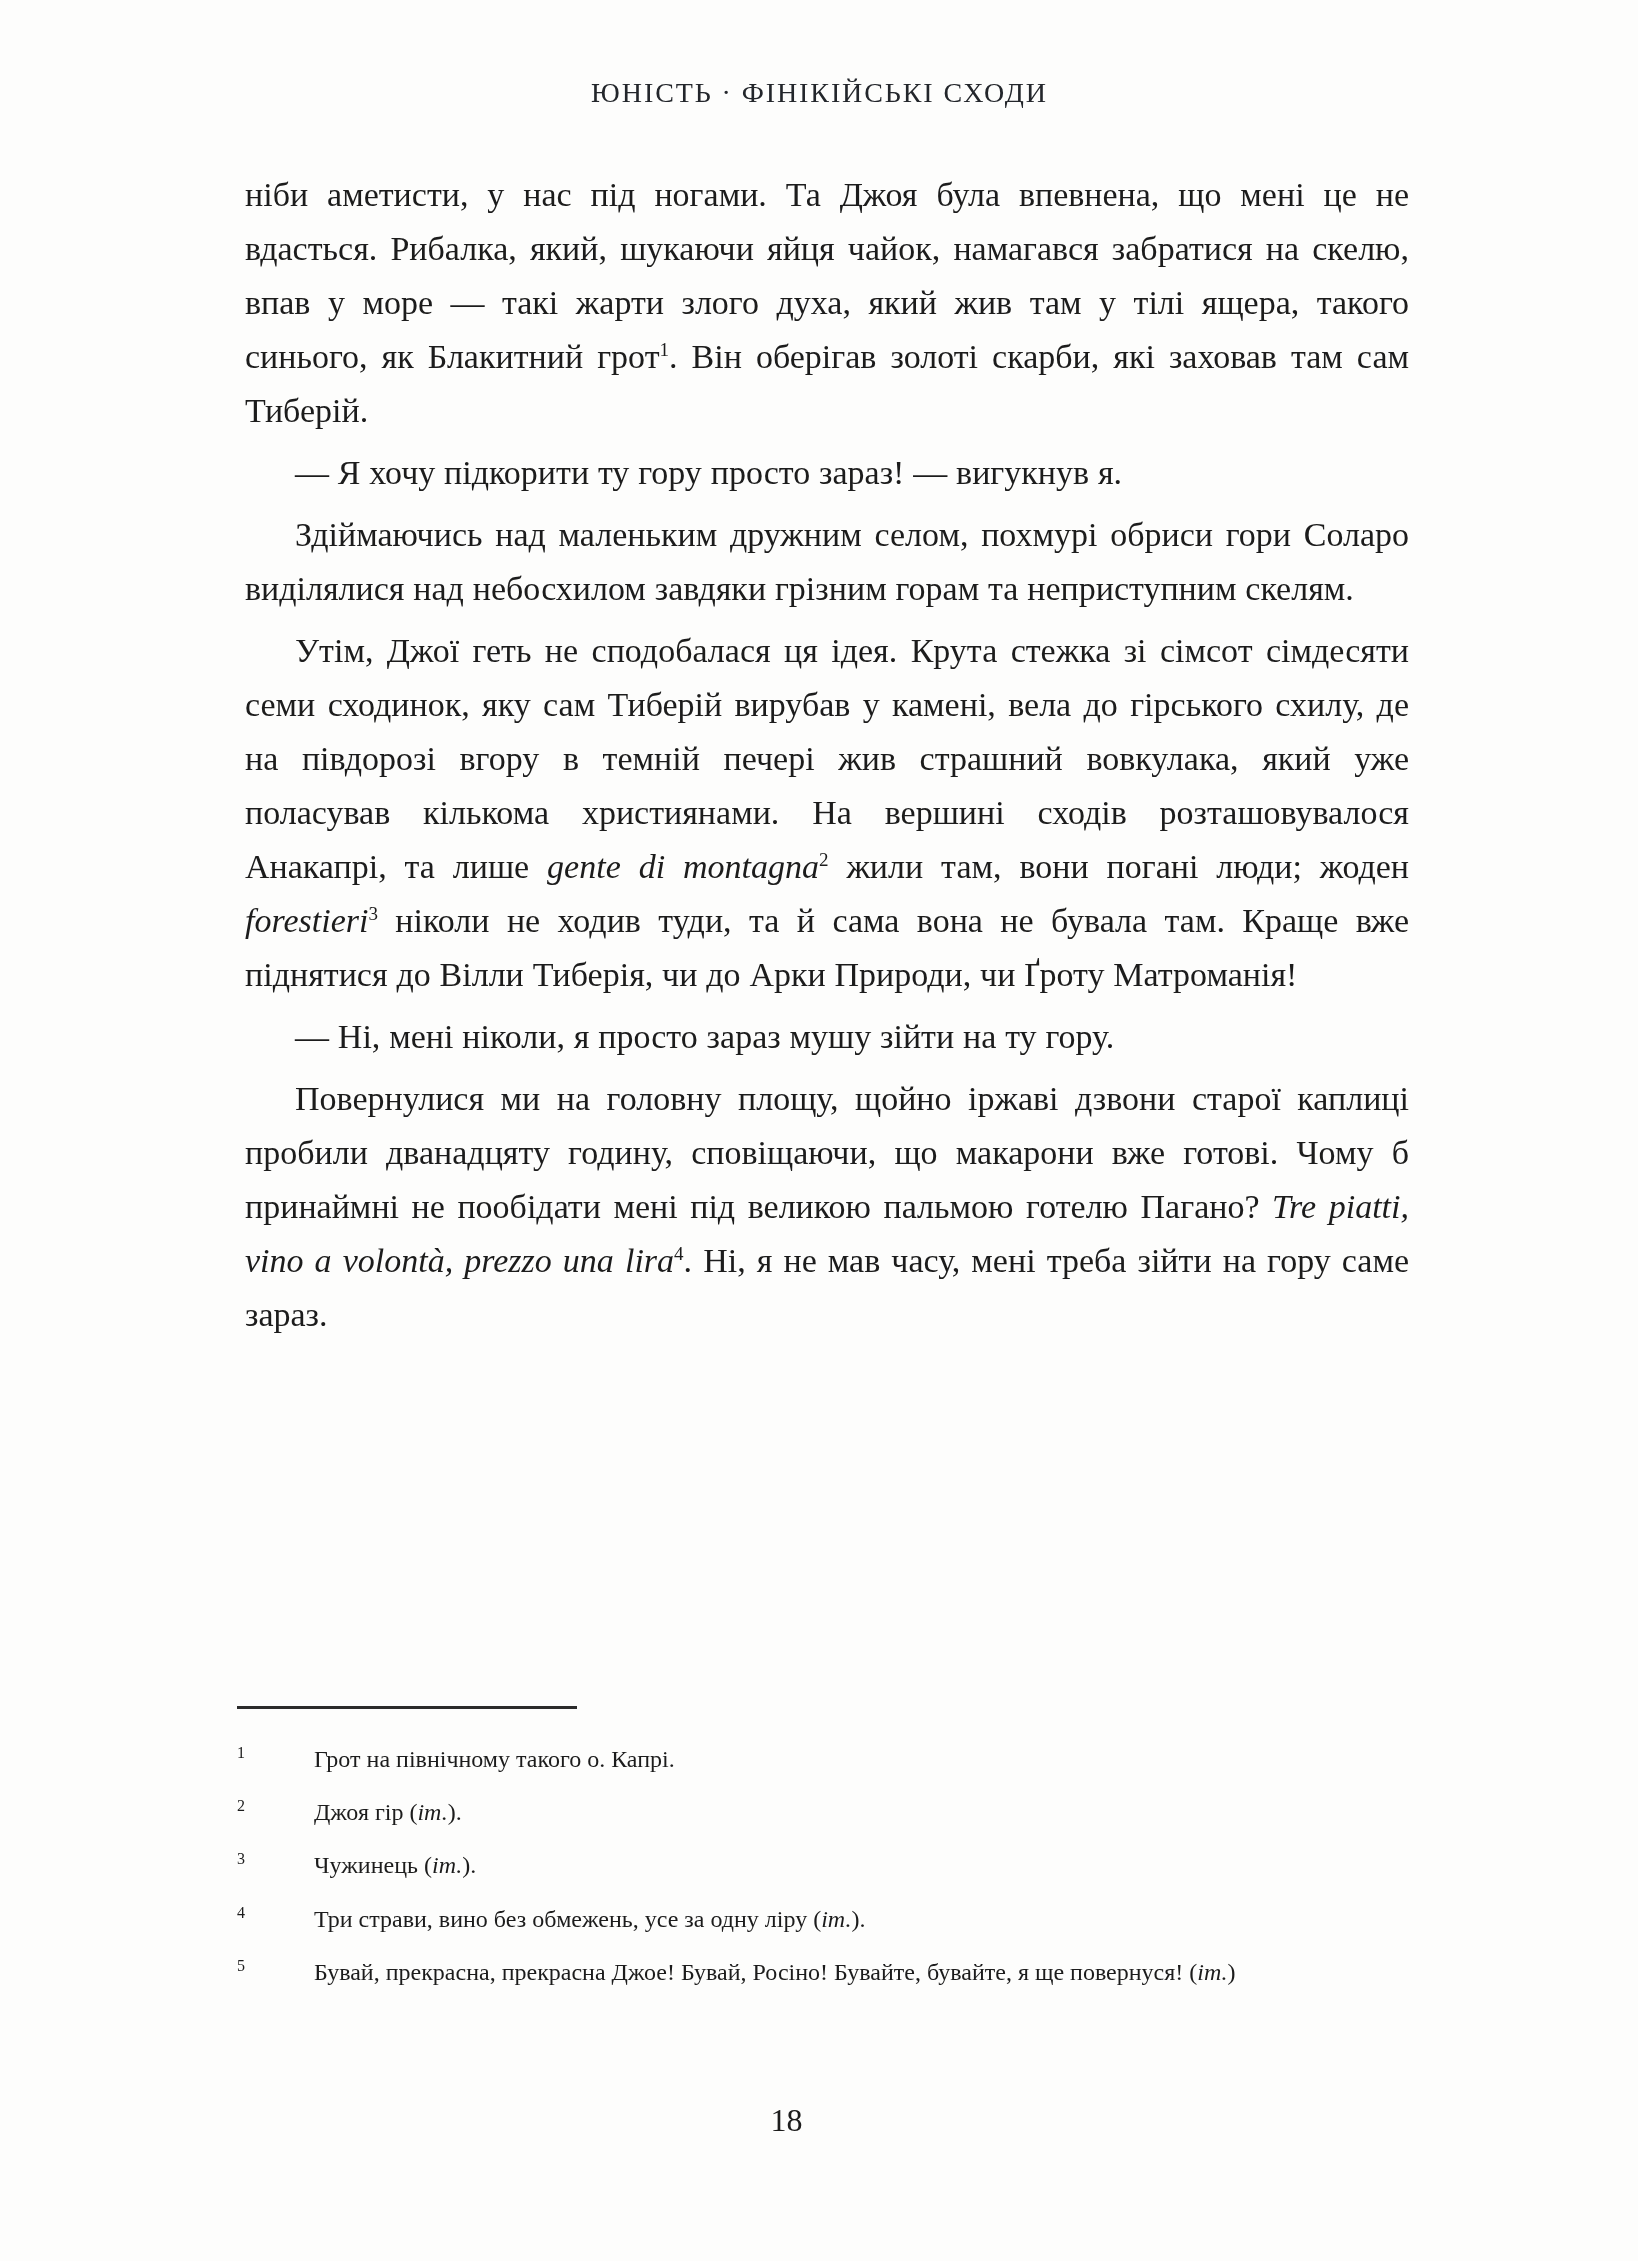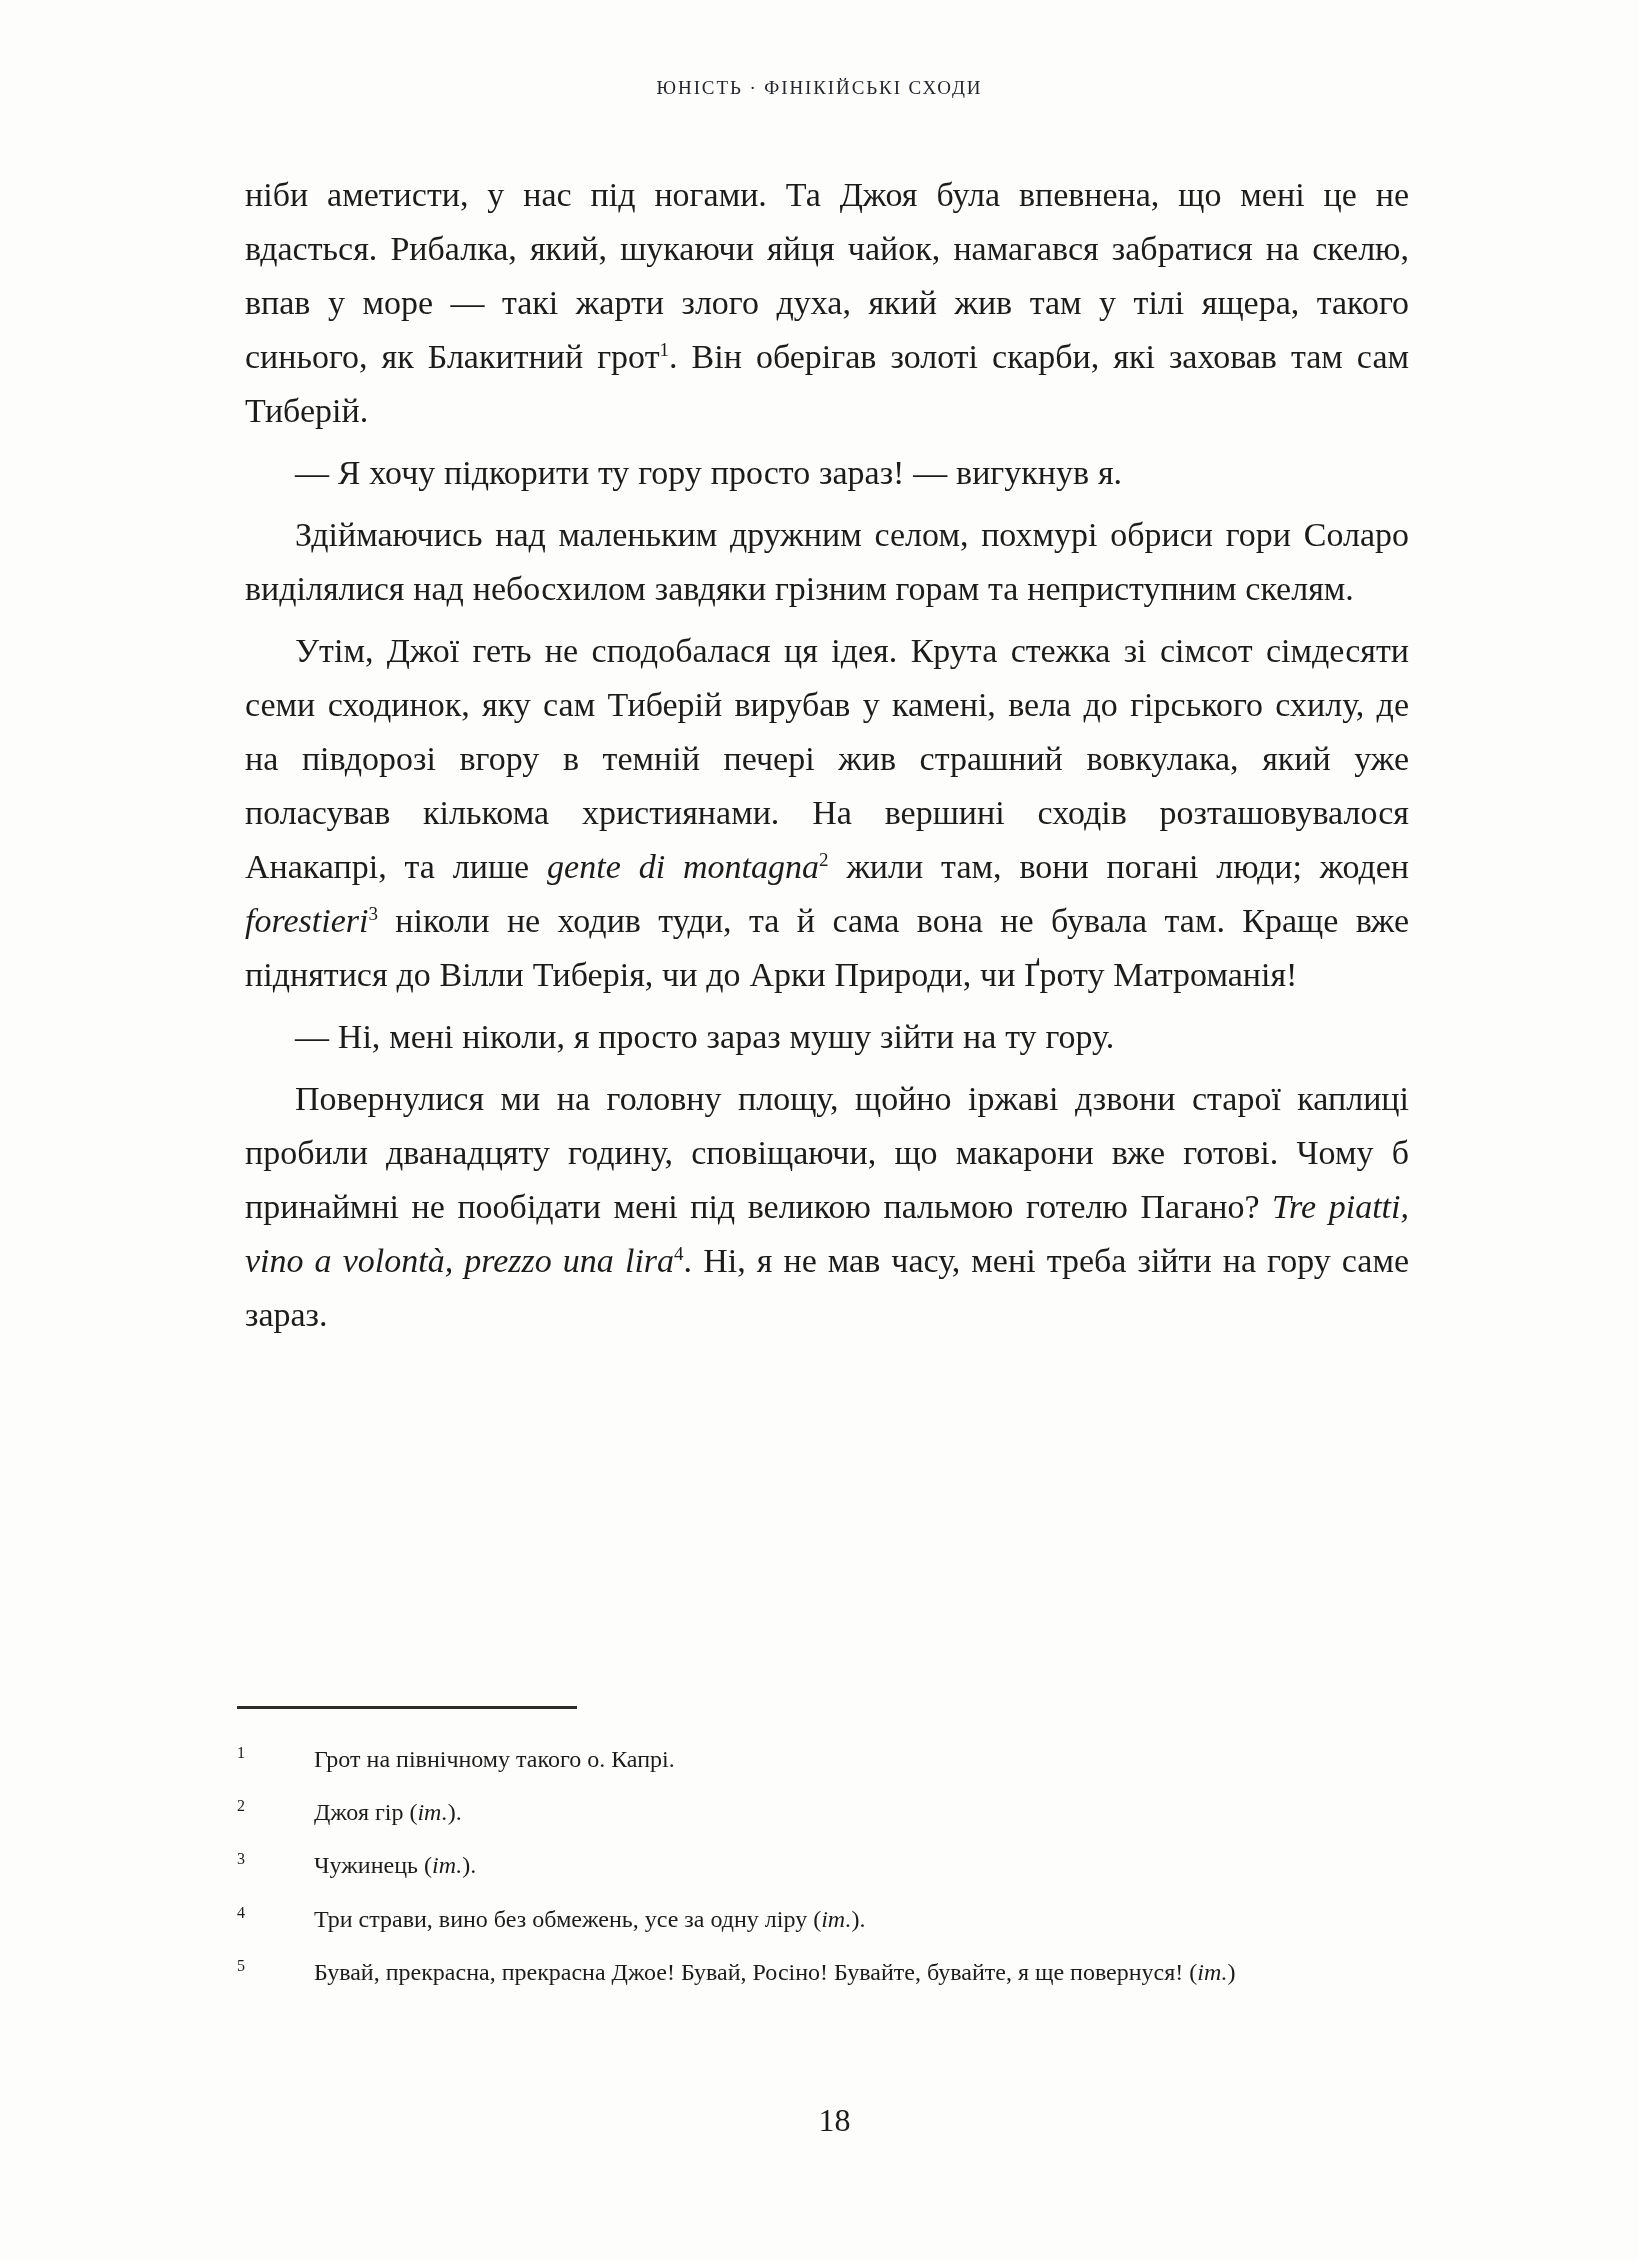--- a/index.html
+++ b/index.html
@@ -18,21 +18,21 @@
     margin: 0 auto;
     background: #fdfdfc;
     overflow: hidden;
   }
   .running-head {
     position: absolute;
     top: 77px;
     left: 0;
     width: 1639px;
     text-align: center;
-    font-size: 19px;
+    font-size: 28px;
     letter-spacing: 1.9px;
     color: #23262b;
     font-variant: small-caps;
     text-transform: uppercase;
   }
   .body-block {
     position: absolute;
     top: 160px;
     left: 237px;
     width: 1180px;
@@ -96,21 +96,20 @@
     text-align: left;
   }
   .folio {
     position: absolute;
     top: 2102px;
     left: 0;
     width: 1573px;
     text-align: center;
     font-size: 32px;
     color: #1c1c1c;
-    padding-left: 48px;
   }
 </style>
 </head>
 <body>
 
 <div class="page">
 
   <div class="running-head">ЮНІСТЬ · ФІНІКІЙСЬКІ СХОДИ</div>
 
   <div class="body-block">

